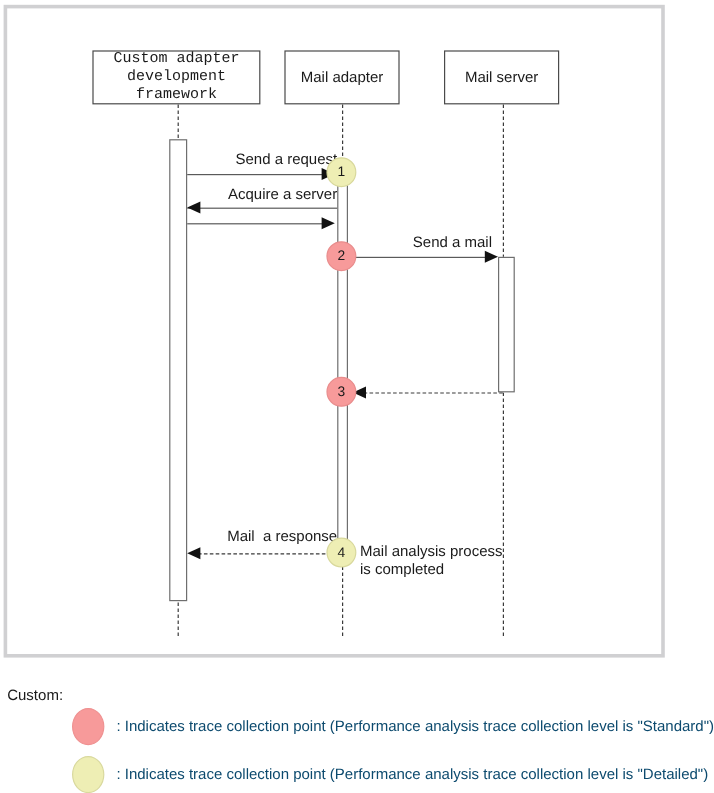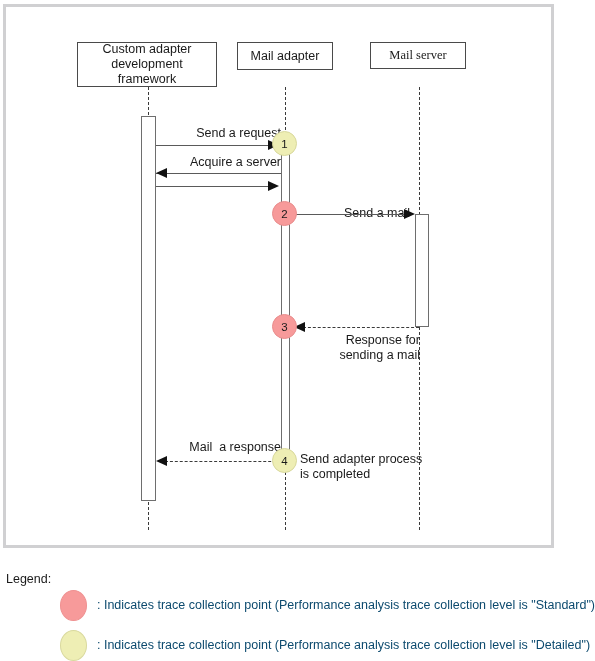--- a/index.html
+++ b/index.html
@@ -177,29 +177,29 @@
   }
 </style>
 </head>
 <body>
 
 <div id="diagram-canvas">
 
   <div id="diagram-frame"></div>
 
   <div class="participant-box" style="left:77px; top:42px; width:140px; height:45px;">
-    <span style="white-space:pre-line;">Custom adapter
+    <span style="white-space:pre-line;font-family:Liberation Mono, monospace;">Custom adapter
 development framework</span>
   </div>
 
-  <div class="participant-box" style="left:237px; top:42px; width:96px; height:28px;">
+  <div class="participant-box" style="left:237px; top:42px; width:96px; height:45px;">
     <span style="white-space:pre-line;">Mail adapter</span>
   </div>
 
-  <div class="participant-box" style="left:370px; top:42px; width:96px; height:27px;font-family:Liberation Serif, serif;">
+  <div class="participant-box" style="left:370px; top:42px; width:96px; height:45px;">
     <span style="white-space:pre-line;">Mail server</span>
   </div>
 
   <div class="lifeline" style="left:148px; top:87px; height:443px;"></div>
   <div class="lifeline" style="left:285px; top:87px; height:443px;"></div>
   <div class="lifeline" style="left:419px; top:87px; height:443px;"></div>
 
   <div class="activation" style="left:141px; top:116px; width:15px; height:385px;"></div>
   <div class="activation" style="left:281px; top:140px; width:9px; height:325px;"></div>
   <div class="activation" style="left:415px; top:214px; width:14px; height:113px;"></div>
@@ -208,53 +208,51 @@
   <div class="msg-line" style="left:156px; top:145px; width:114px;"></div>
   <div class="arrowhead right" style="left:268px; top:140px;"></div>
 
   <div class="msg-label center" style="left:156px; top:155px; width:125px;">Acquire a server</div>
   <div class="msg-line" style="left:156px; top:173px; width:125px;"></div>
   <div class="arrowhead left" style="left:156px; top:168px;"></div>
 
   <div class="msg-line" style="left:156px; top:186px; width:114px;"></div>
   <div class="arrowhead right" style="left:268px; top:181px;"></div>
 
-  <div class="msg-label center" style="left:300px; top:195px; width:110px;margin-top:11px;">Send a mail</div>
+  <div class="msg-label center" style="left:300px; top:195px; width:110px;">Send a mail</div>
   <div class="msg-line" style="left:290px; top:214px; width:116px;"></div>
   <div class="arrowhead right" style="left:404px; top:209px;"></div>
 
   <div class="msg-line dashed" style="left:303px; top:327px; width:116px;"></div>
   <div class="arrowhead left" style="left:294px; top:322px;"></div>
-  <div class="msg-label center" style="left:290px; top:333px; width:130px; white-space:pre-line;">Response for
-sending a mail</div>
 
   <div class="msg-label center" style="left:156px; top:440px; width:125px;">Mail  a response</div>
   <div class="msg-line dashed" style="left:165px; top:461px; width:116px;"></div>
   <div class="arrowhead left" style="left:156px; top:456px;"></div>
 
-  <div class="msg-label left" style="left:300px; top:452px; width:160px; white-space:pre-line;">Send adapter process
+  <div class="msg-label left" style="left:300px; top:452px; width:160px; white-space:pre-line;">Mail analysis process
 is completed</div>
 
   <div class="trace-point detailed" style="left:272px; top:131px;">
     <span>1</span>
   </div>
   <div class="trace-point standard" style="left:272px; top:201px;">
     <span>2</span>
   </div>
   <div class="trace-point standard" style="left:272px; top:314px;">
     <span>3</span>
   </div>
   <div class="trace-point detailed" style="left:272px; top:448px;">
     <span>4</span>
   </div>
 
 </div>
 
 <div id="legend">
-  <div id="legend-title">Legend:</div>
+  <div id="legend-title">Custom:</div>
 
   <div class="legend-row" style="top:30px;">
     <div class="legend-swatch standard"></div>
     <div class="legend-text">: Indicates trace collection point (Performance analysis trace collection level is "Standard")</div>
   </div>
 
   <div class="legend-row" style="top:70px;">
     <div class="legend-swatch detailed"></div>
     <div class="legend-text">: Indicates trace collection point (Performance analysis trace collection level is "Detailed")</div>
   </div>

